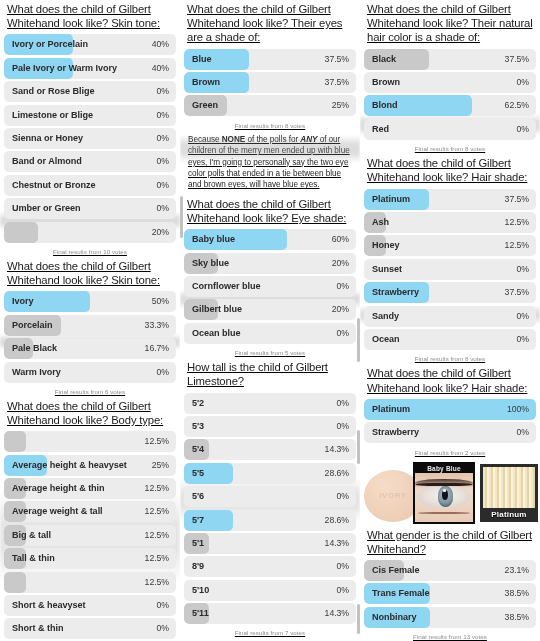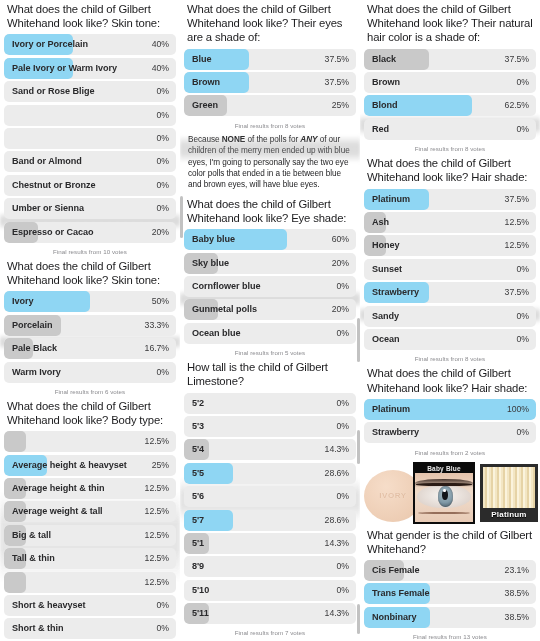--- a/index.html
+++ b/index.html
@@ -10,20 +10,21 @@
     background: #ffffff;
     font-family: "Liberation Sans", sans-serif;
     overflow: hidden;
     position: relative;
   }
   .collage {
     position: absolute;
     inset: 0;
     display: flex;
     align-items: flex-end;
+    text-decoration: underline;
   }
   .col {
     width: 180px;
     height: 641px;
     position: relative;
     overflow: hidden;
     background: #fff;
     flex: 0 0 180px;
   }
   .colinner { padding: 0 4px; }
@@ -249,44 +250,45 @@
             <div class="label">Pale Ivory or Warm Ivory</div>
             <div class="pct">40%</div>
           </div>
           <div class="row">
             <div class="fill grey" style="width: 0%;"></div>
             <div class="label">Sand or Rose Blige</div>
             <div class="pct">0%</div>
           </div>
           <div class="row">
             <div class="fill grey" style="width: 0%;"></div>
-            <div class="pct">0%</div>
-          </div>
-          <div class="row">
-            <div class="fill grey" style="width: 0%;"></div>
+            <div class="label">Limestone or Blige</div>
+            <div class="pct">0%</div>
+          </div>
+          <div class="row">
+            <div class="fill grey" style="width: 0%;"></div>
+            <div class="label">Sienna or Honey</div>
             <div class="pct">0%</div>
           </div>
           <div class="row">
             <div class="fill grey" style="width: 0%;"></div>
             <div class="label">Band or Almond</div>
             <div class="pct">0%</div>
           </div>
           <div class="row">
             <div class="fill grey" style="width: 0%;"></div>
             <div class="label">Chestnut or Bronze</div>
             <div class="pct">0%</div>
           </div>
           <div class="row">
             <div class="fill grey" style="width: 0%;"></div>
-            <div class="label">Umber or Sienna</div>
+            <div class="label">Umber or Green</div>
             <div class="pct">0%</div>
           </div>
           <div class="row">
             <div class="fill grey" style="width: 20%;"></div>
-            <div class="label">Espresso or Cacao</div>
             <div class="pct">20%</div>
           </div>
           <div class="footer">Final results from 10 votes</div>
         </div>
         <div>
           <div class="q">What does the child of Gilbert Whitehand look like? Skin tone:</div>
           <div class="row">
             <div class="fill" style="width: 50%;"></div>
             <div class="label">Ivory</div>
             <div class="pct">50%</div>
@@ -398,21 +400,21 @@
             <div class="label">Sky blue</div>
             <div class="pct">20%</div>
           </div>
           <div class="row">
             <div class="fill grey" style="width: 0%;"></div>
             <div class="label">Cornflower blue</div>
             <div class="pct">0%</div>
           </div>
           <div class="row">
             <div class="fill grey" style="width: 20%;"></div>
-            <div class="label">Gunmetal polls</div>
+            <div class="label">Gilbert blue</div>
             <div class="pct">20%</div>
           </div>
           <div class="row">
             <div class="fill grey" style="width: 0%;"></div>
             <div class="label">Ocean blue</div>
             <div class="pct">0%</div>
           </div>
           <div class="footer">Final results from 5 votes</div>
         </div>
         <div>

